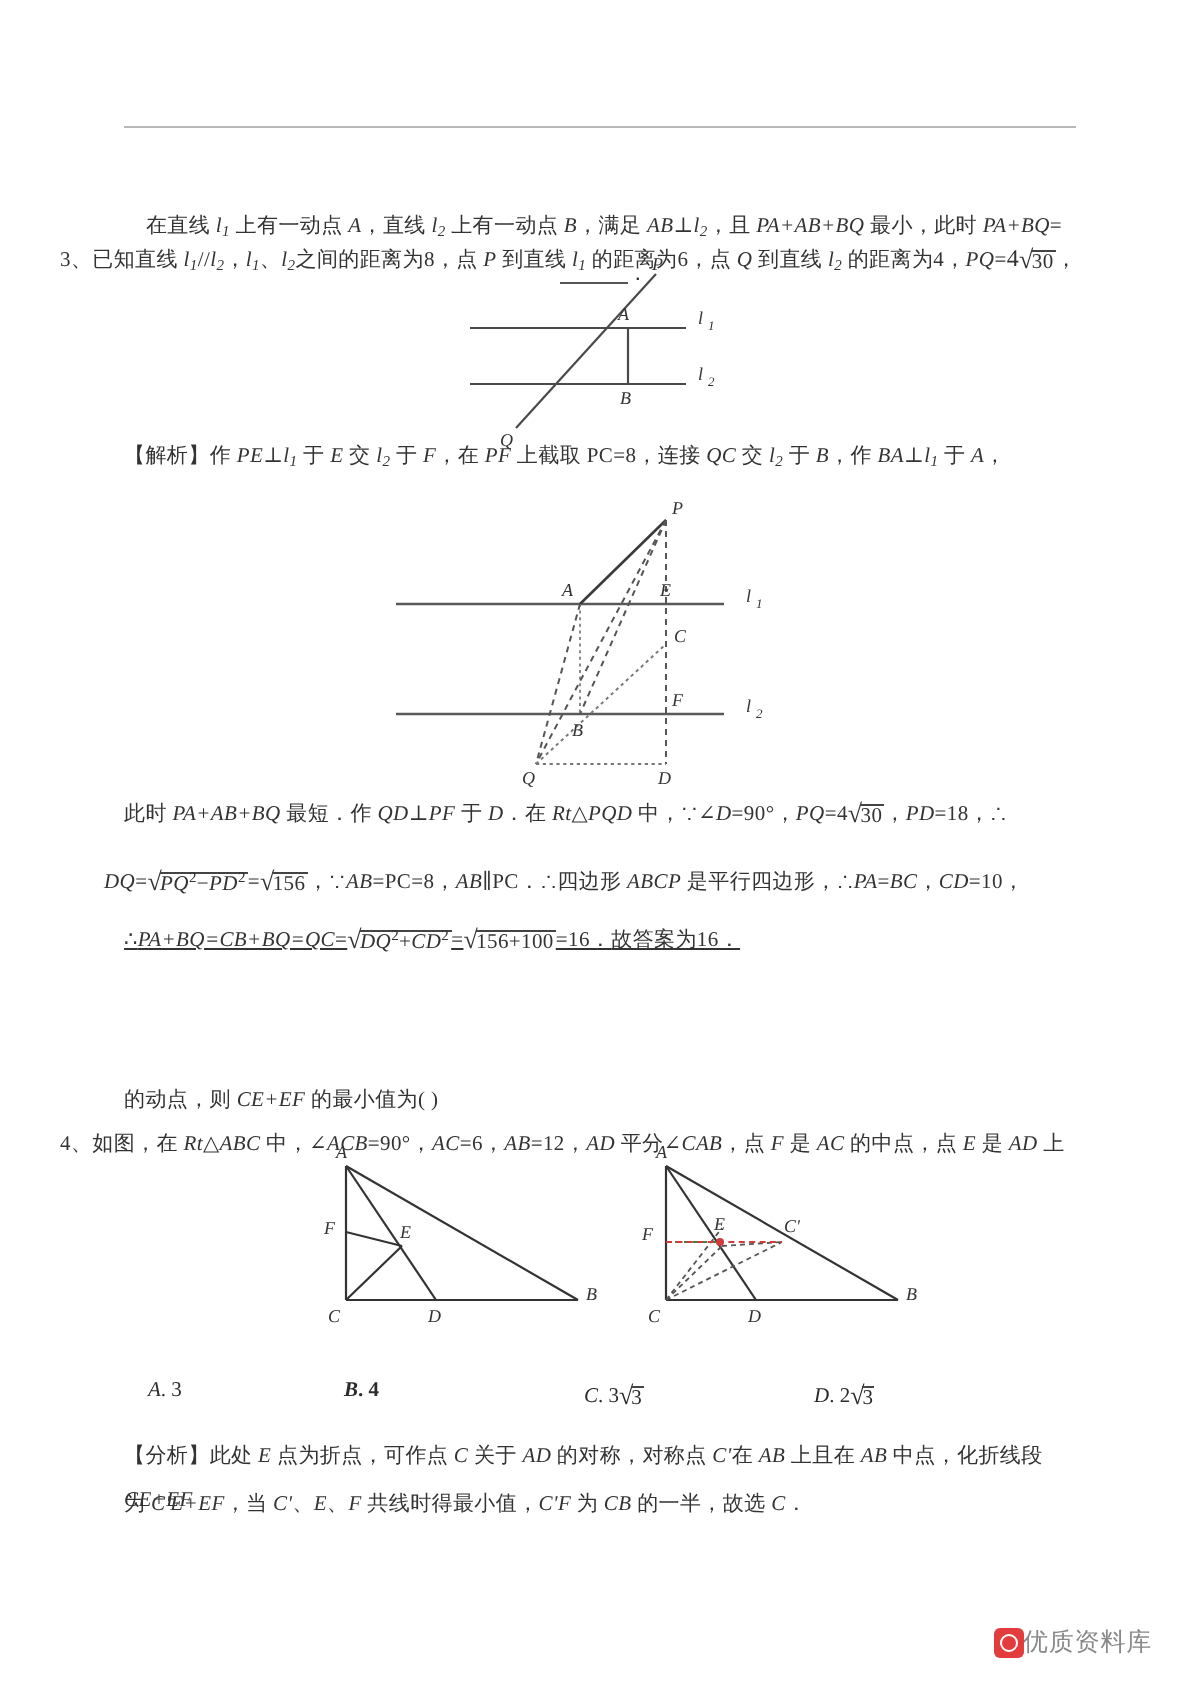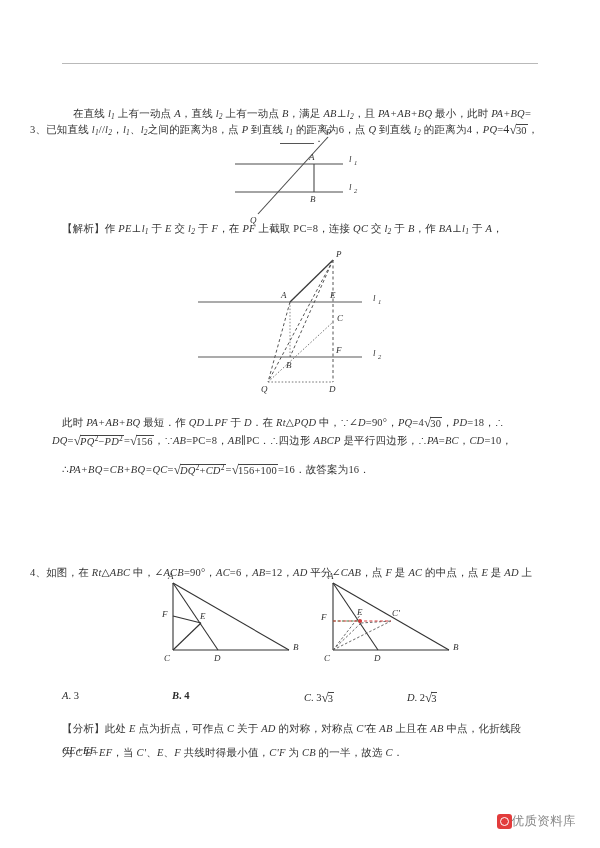--- a/index.html
+++ b/index.html
@@ -54,34 +54,34 @@
     margin-left: -1px;
   }
   .frac-big { font-size: 12px; }
 
   
   #q3-line1 { position: absolute; left: 30px; top: 70px; width: 510px; margin-top: 48px; }
   #q3-line2 { position: absolute; left: 62px; top: 103px; width: 480px; text-align: center; }
   #fig1-wrap { position: absolute; left: 225px; top: 126px; width: 170px; height: 100px; }
   #sol3-line1 { position: absolute; left: 62px; top: 218px; width: 480px; }
   #fig2-wrap { position: absolute; left: 190px; top: 244px; width: 240px; height: 150px; }
-  #sol3-line2 { position: absolute; left: 62px; top: 412px; width: 490px; }
+  #sol3-line2 { position: absolute; left: 62px; top: 396px; width: 490px; }
   #sol3-line3 { position: absolute; left: 52px; top: 428px; width: 490px; }
-  #sol3-line4 { position: absolute; left: 62px; top: 457px; width: 490px; }
+  #sol3-line4 { position: absolute; left: 62px; top: 457px; width: 490px; text-decoration: underline; }
 
   
   #q4-line1 { position: absolute; left: 30px; top: 518px; width: 515px; margin-top: 44px; }
   #q4-line2 { position: absolute; left: 62px; top: 540px; width: 480px; }
   #fig3-wrap { position: absolute; left: 143px; top: 566px; width: 175px; height: 105px; }
   #fig4-wrap { position: absolute; left: 303px; top: 566px; width: 175px; height: 105px; }
   #choices { position: absolute; left: 62px; top: 690px; width: 480px; }
   .choice { position: absolute; font-size: 10.5px; }
-  #ch-a { left: 0px; }
+  #ch-a { left: 12px; }
   #ch-b { left: 110px; font-weight: bold; }
-  #ch-c { left: 230px; margin-left: 12px; }
+  #ch-c { left: 230px; }
   #ch-d { left: 345px; }
   #ana-line1 { position: absolute; left: 62px; top: 718px; width: 490px; }
   #ana-line2 { position: absolute; left: 62px; top: 742px; width: 490px; }
 
   
   .watermark {
     position: absolute;
     right: 24px;
     bottom: 18px;
     display: flex;
@@ -185,20 +185,23 @@
   </div>
 
   <div class="para" id="sol3-line4">
     <span>∴</span><span class="it">PA+BQ=CB+BQ=QC</span><span>=</span><span class="rad"><span class="sign">√</span><span class="body"><span class="it">DQ</span><span class="sup">2</span><span>+</span><span class="it">CD</span><span class="sup">2</span></span></span><span>=</span><span class="rad"><span class="sign">√</span><span class="body">156+100</span></span><span>=16．</span><span>故答案为16．</span>
   </div>
 
   <div class="para" id="q4-line1">
     <span>4、</span><span>如图，在 </span><span class="it">Rt△ABC</span><span> 中，∠</span><span class="it">ACB</span><span>=90°，</span><span class="it">AC</span><span>=6，</span><span class="it">AB</span><span>=12，</span><span class="it">AD</span><span> 平分∠</span><span class="it">CAB</span><span>，点 </span><span class="it">F</span><span> 是 </span><span class="it">AC</span><span> 的中点，点 </span><span class="it">E</span><span> 是 </span><span class="it">AD</span><span> 上</span>
   </div>
 
+  <div class="para" id="q4-line2">
+    <span>的动点，则 </span><span class="it">CE+EF</span><span> 的最小值为(        )</span>
+  </div>
 
   <div id="fig3-wrap">
     <svg width="175" height="105" viewBox="0 0 175 105">
       <line x1="30" y1="17" x2="30" y2="84" stroke="#333" stroke-width="1.1"></line>
       <line x1="30" y1="84" x2="146" y2="84" stroke="#333" stroke-width="1.1"></line>
       <line x1="30" y1="17" x2="146" y2="84" stroke="#333" stroke-width="1.1"></line>
       <line x1="30" y1="17" x2="75" y2="84" stroke="#333" stroke-width="1.1"></line>
       <line x1="30" y1="84" x2="58" y2="57" stroke="#333" stroke-width="1.1"></line>
       <line x1="30" y1="50" x2="58" y2="57" stroke="#333" stroke-width="1.1"></line>
       <text class="lbl" x="25" y="13">A</text>

